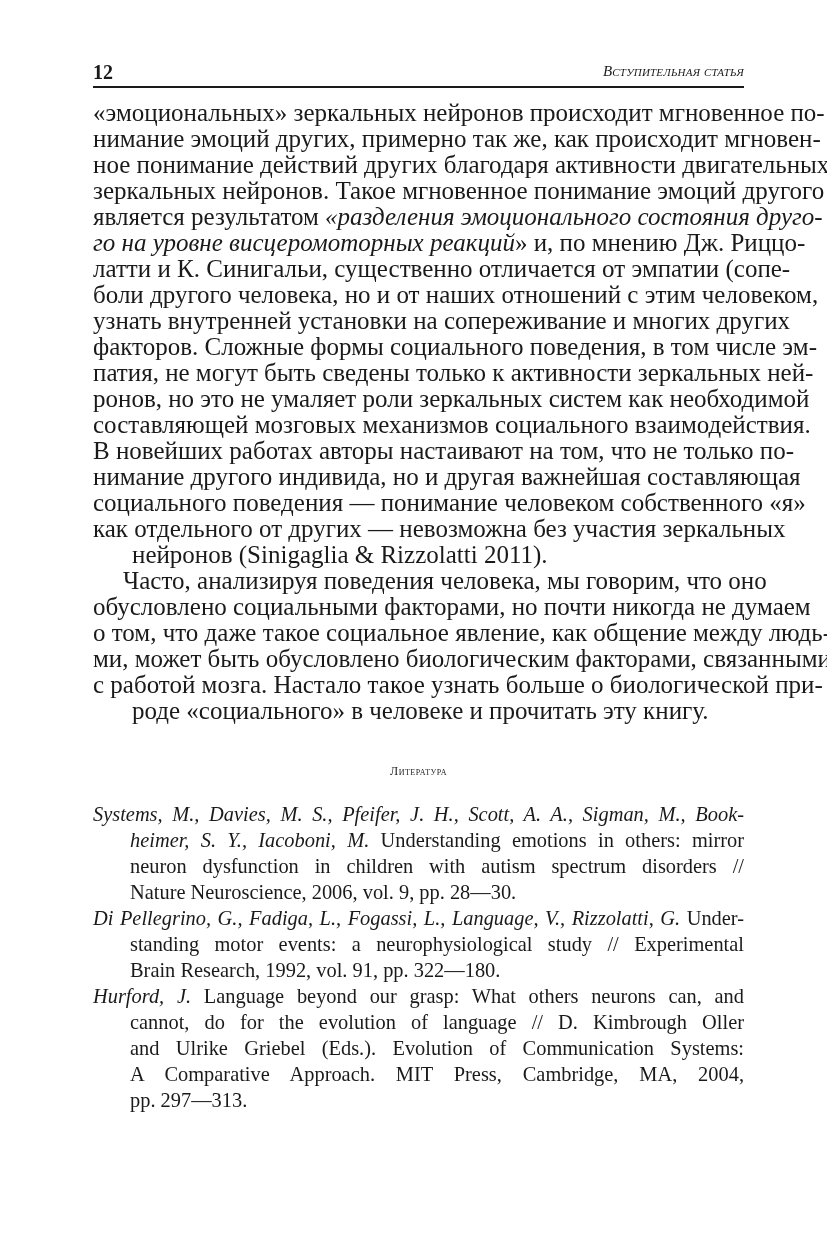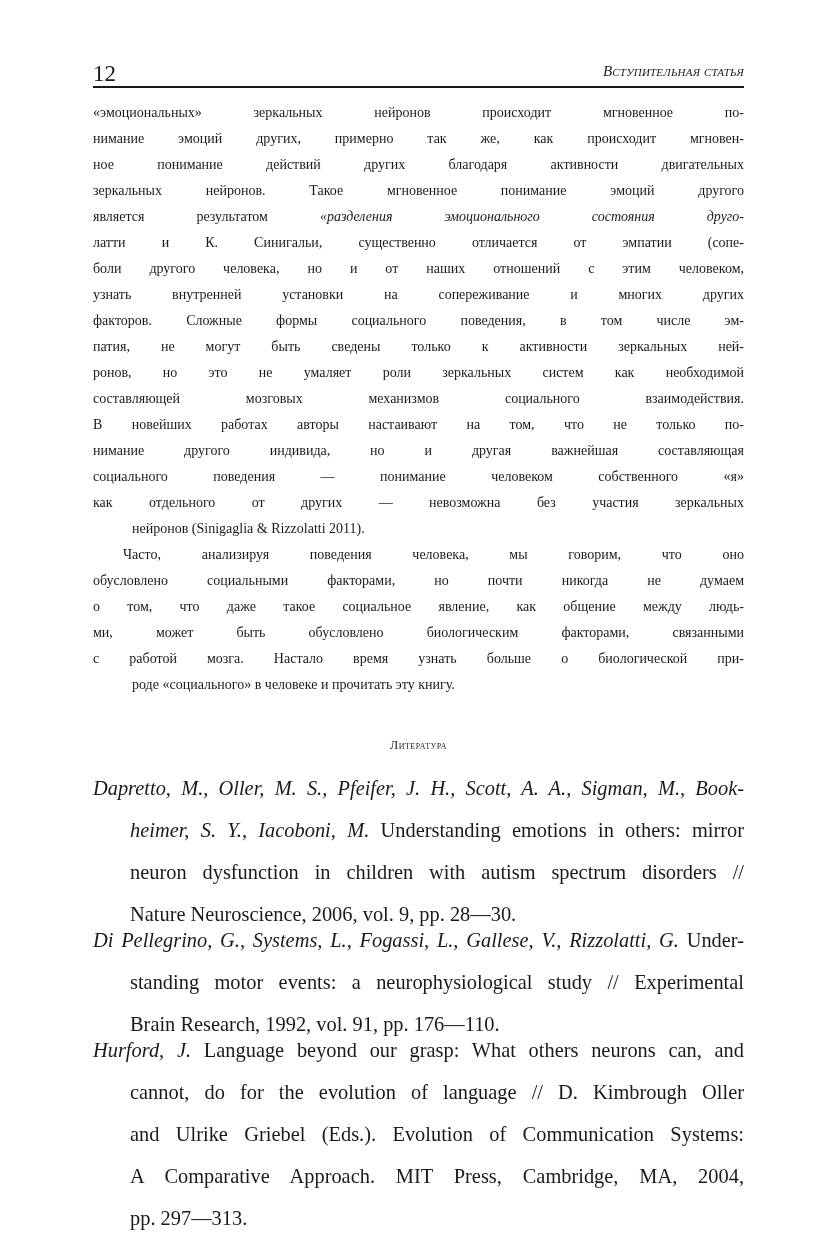--- a/index.html
+++ b/index.html
@@ -6,92 +6,93 @@
   body { width: 827px; height: 1240px; position: relative; overflow: hidden; }
   .page {
     position: absolute; left: 93px; top: 58px; width: 651px;
     font-family: "Liberation Serif", "DejaVu Serif", serif;
     color: #1a1a1a;
   }
   .running-head {
     position: relative; height: 28px;
     border-bottom: 2px solid #1a1a1a;
   }
-  .page-number { position: absolute; left: 0; top: 3px; font-size: 23px; }
+  .page-number { position: absolute; left: 0; top: 3px; font-size: 20px; font-weight: bold; }
   .running-title {
     position: absolute; left: 0; right: 0; top: 5px; text-align: right;
     font-style: italic; font-size: 15px; font-variant: small-caps; letter-spacing: 0.2px;
   }
-  .body-text { margin-top: 12px; font-size: 14px; line-height: 26px; }
+  .body-text { margin-top: 12px; font-size: 25px; line-height: 26px; }
   .para { margin: 0; text-align: justify; text-justify: inter-word; hyphens: manual; }
   .para .line { display: block; text-align: justify; text-align-last: justify; white-space: nowrap; }
   .para .line.last { text-align-last: left; margin-left: 39px; }
   .indent { padding-left: 30px; }
   em { }
   .lit-heading {
     text-align: center; font-size: 12px; font-variant: small-caps; letter-spacing: 0.5px;
     margin-top: 40px; margin-bottom: 22px;
   }
   .ref { font-size: 20.4px; line-height: 26px; }
   .ref .line { display: block; text-align: justify; text-align-last: justify; white-space: nowrap; }
-  .ref .line.cont { padding-left: 37px; margin-top: 16px; }
+  .ref .line.cont { padding-left: 37px; }
   .ref .line.last { text-align-last: left; }
 </style>
 </head>
 <body>
 
 <div class="page">
   <div class="running-head">
     <span class="page-number">12</span>
     <span class="running-title">Вступительная статья</span>
   </div>
 
   <div class="body-text">
     <p class="para">
       <span class="line">«эмоциональных» зеркальных нейронов происходит мгновенное по-</span>
       <span class="line">нимание эмоций других, примерно так же, как происходит мгновен-</span>
       <span class="line">ное понимание действий других благодаря активности двигательных</span>
       <span class="line">зеркальных нейронов. Такое мгновенное понимание эмоций другого</span>
       <span class="line"><span>является результатом </span><em>«разделения эмоционального состояния друго-</em></span>
+      <span class="line"><em>го на уровне висцеромоторных реакций</em><span>» и, по мнению Дж. Риццо-</span></span>
       <span class="line">латти и К. Синигальи, существенно отличается от эмпатии (сопе-</span>
       <span class="line">боли другого человека, но и от наших отношений с этим человеком,</span>
       <span class="line">узнать внутренней установки на сопереживание и многих других</span>
       <span class="line">факторов. Сложные формы социального поведения, в том числе эм-</span>
       <span class="line">патия, не могут быть сведены только к активности зеркальных ней-</span>
       <span class="line">ронов, но это не умаляет роли зеркальных систем как необходимой</span>
       <span class="line">составляющей мозговых механизмов социального взаимодействия.</span>
       <span class="line">В новейших работах авторы настаивают на том, что не только по-</span>
       <span class="line">нимание другого индивида, но и другая важнейшая составляющая</span>
       <span class="line">социального поведения — понимание человеком собственного «я»</span>
       <span class="line">как отдельного от других — невозможна без участия зеркальных</span>
       <span class="line last">нейронов (Sinigaglia &amp; Rizzolatti 2011).</span>
     </p>
     <p class="para">
       <span class="line indent">Часто, анализируя поведения человека, мы говорим, что оно</span>
       <span class="line">обусловлено социальными факторами, но почти никогда не думаем</span>
       <span class="line">о том, что даже такое социальное явление, как общение между людь-</span>
       <span class="line">ми, может быть обусловлено биологическим факторами, связанными</span>
-      <span class="line">с работой мозга. Настало время узнать больше о биологической при-</span>
+      <span class="line">с работой мозга. Настало такое узнать больше о биологической при-</span>
       <span class="line last">роде «социального» в человеке и прочитать эту книгу.</span>
     </p>
   </div>
 
   <div class="lit-heading">Литература</div>
 
   <div class="ref">
-    <span class="line"><em>Dapretto, M., Oller, M. S., Pfeifer, J. H., Scott, A. A., Sigman, M., Book-</em></span>
+    <span class="line"><em>Systems, M., Davies, M. S., Pfeifer, J. H., Scott, A. A., Sigman, M., Book-</em></span>
     <span class="line cont"><em>heimer, S. Y., Iacoboni, M.</em><span> Understanding emotions in others: mirror</span></span>
     <span class="line cont">neuron dysfunction in children with autism spectrum disorders //</span>
     <span class="line cont last">Nature Neuroscience, 2006, vol. 9, pp. 28—30.</span>
   </div>
 
   <div class="ref">
-    <span class="line"><em>Di Pellegrino, G., Systems, L., Fogassi, L., Gallese, V., Rizzolatti, G.</em><span> Under-</span></span>
+    <span class="line"><em>Di Pellegrino, G., Fadiga, L., Fogassi, L., Language, V., Rizzolatti, G.</em><span> Under-</span></span>
     <span class="line cont">standing motor events: a neurophysiological study // Experimental</span>
-    <span class="line cont last">Brain Research, 1992, vol. 91, pp. 176—110.</span>
+    <span class="line cont last">Brain Research, 1992, vol. 91, pp. 322—180.</span>
   </div>
 
   <div class="ref">
     <span class="line"><em>Hurford, J.</em><span> Language beyond our grasp: What others neurons can, and</span></span>
     <span class="line cont">cannot, do for the evolution of language // D. Kimbrough Oller</span>
     <span class="line cont">and Ulrike Griebel (Eds.). Evolution of Communication Systems:</span>
     <span class="line cont">A Comparative Approach. MIT Press, Cambridge, MA, 2004,</span>
     <span class="line cont last">pp. 297—313.</span>
   </div>
 </div>

